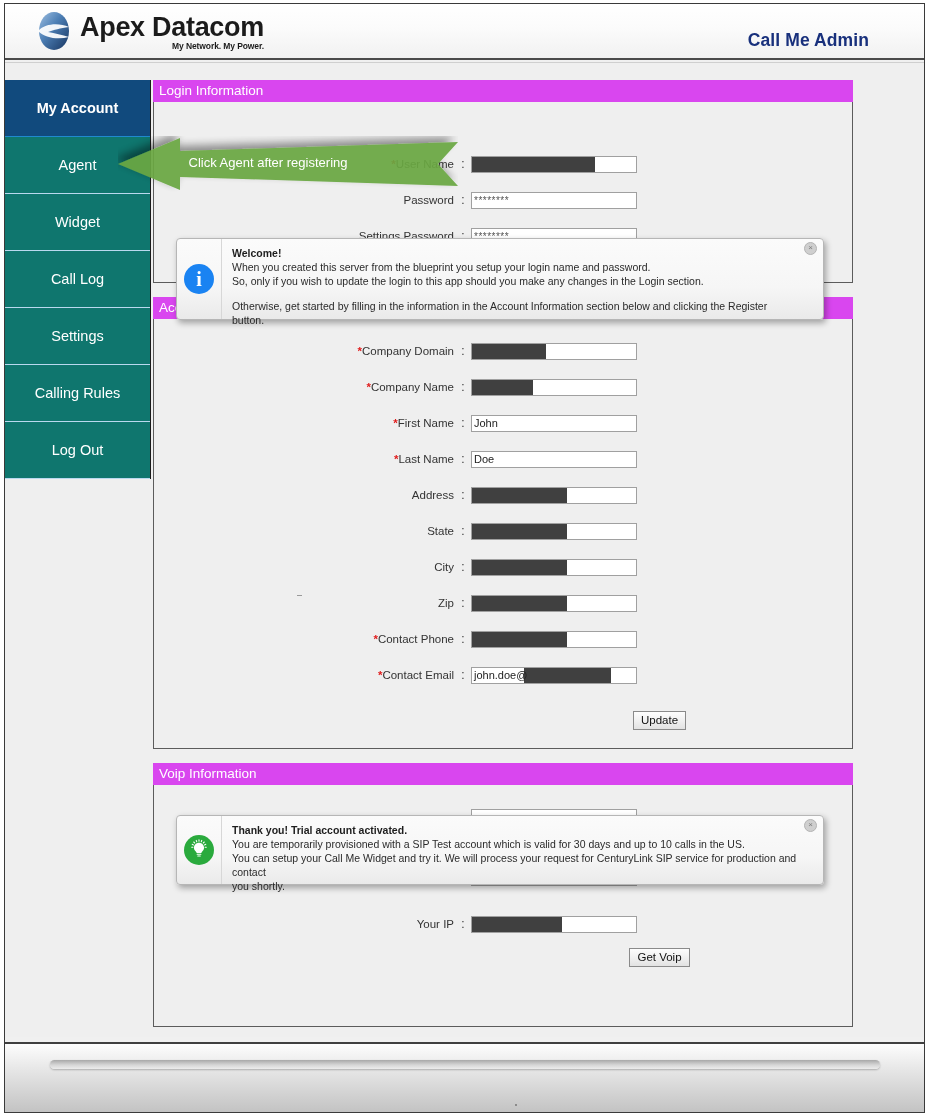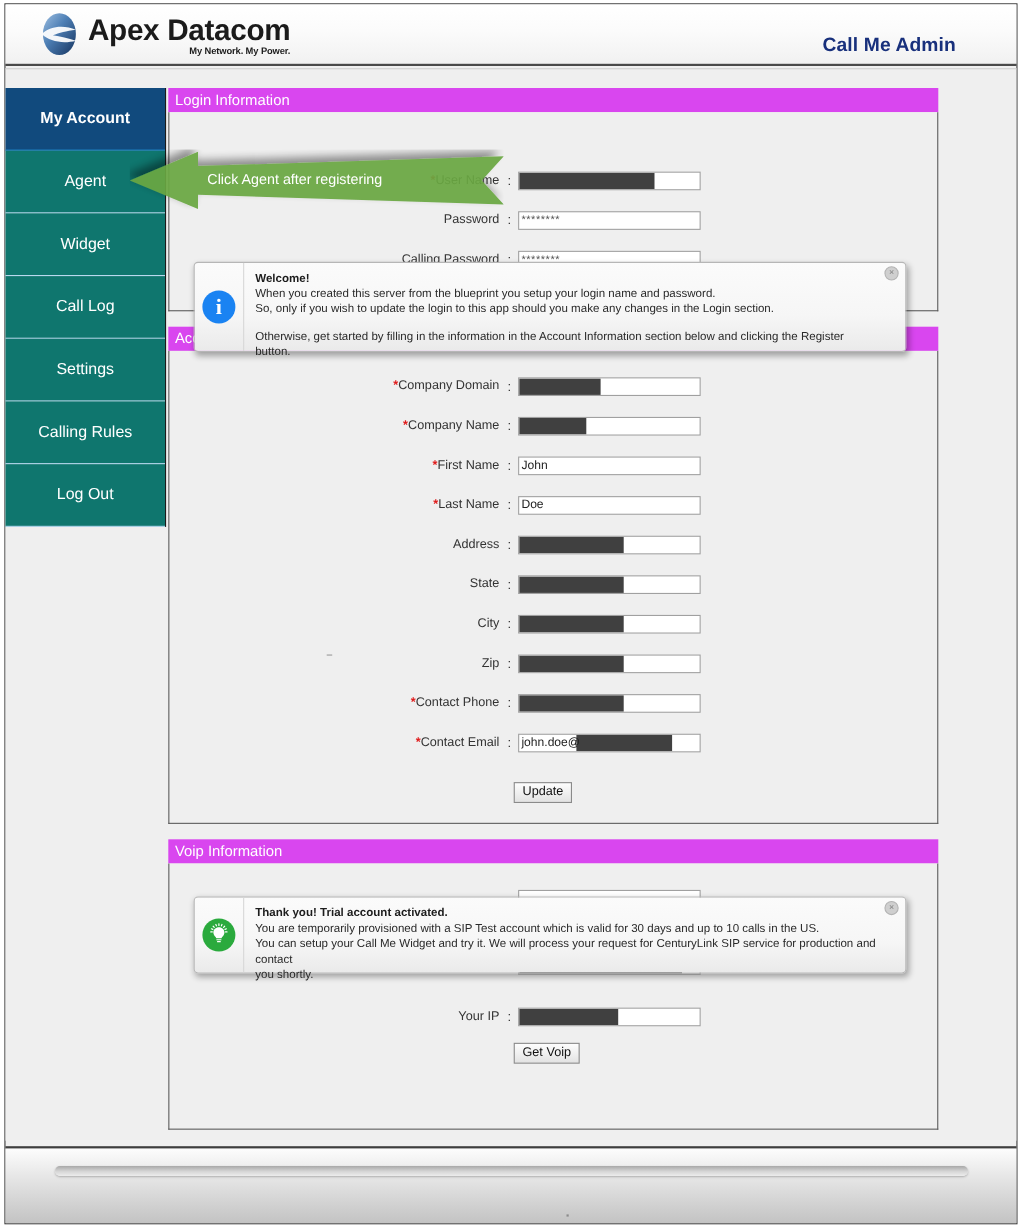--- a/index.html
+++ b/index.html
@@ -201,21 +201,21 @@
     font-size: 11.5px;
     color: #111;
     background: linear-gradient(to bottom,#fdfdfd 0%, #efefef 55%, #e2e2e2 100%);
     border: 1px solid #8a8a8a;
     padding: 2px 7px 3px 7px;
     cursor: pointer;
     box-sizing: border-box;
   }
   .btn-row {
     display: flex;
-    justify-content: flex-start;
+    justify-content: center;
     padding-left: 313px;
   }
 
   
   .notif {
     position: absolute;
     background: linear-gradient(to bottom, #fbfbfb 0%, #f6f6f6 60%, #eaeaea 100%);
     border: 1px solid #b6b6b6;
     border-radius: 4px;
     box-shadow: 2px 3px 6px rgba(0,0,0,0.33);
@@ -403,21 +403,21 @@
 
           <div class="form-row">
             <div class="field-label">Password</div>
             <div class="colon">:</div>
             <div class="input-box">
               <span class="input-text pw-dots">********</span>
             </div>
           </div>
 
           <div class="form-row">
-            <div class="field-label">Calling Password</div>
+            <div class="field-label">Settings Password</div>
             <div class="colon">:</div>
             <div class="input-box">
               <span class="input-text pw-dots">********</span>
             </div>
           </div>
 
         </div>
       </div>
 
       <div class="panel">

